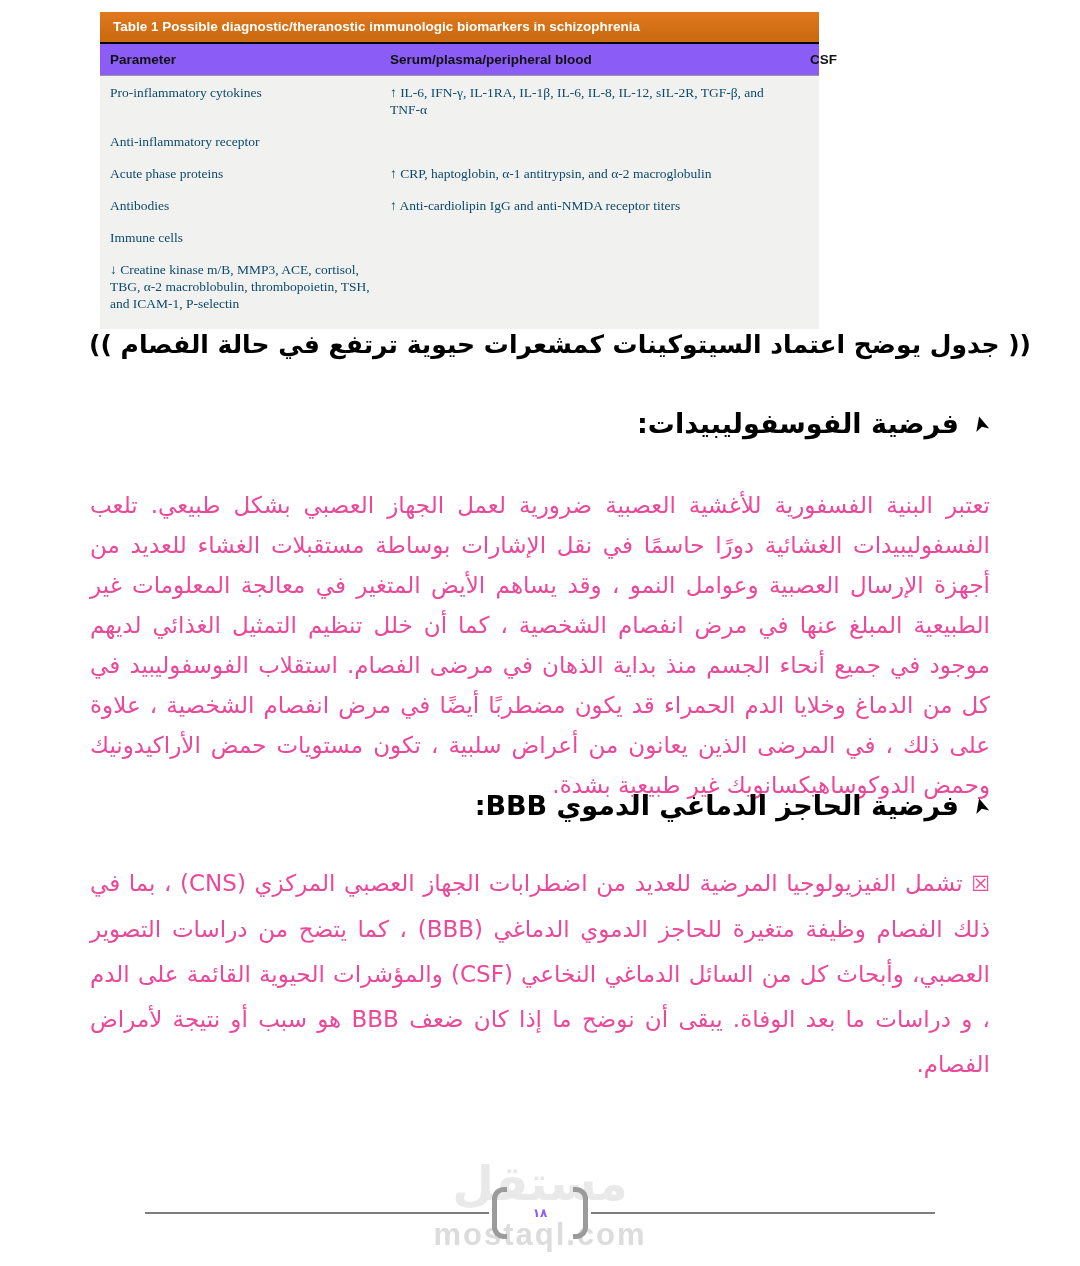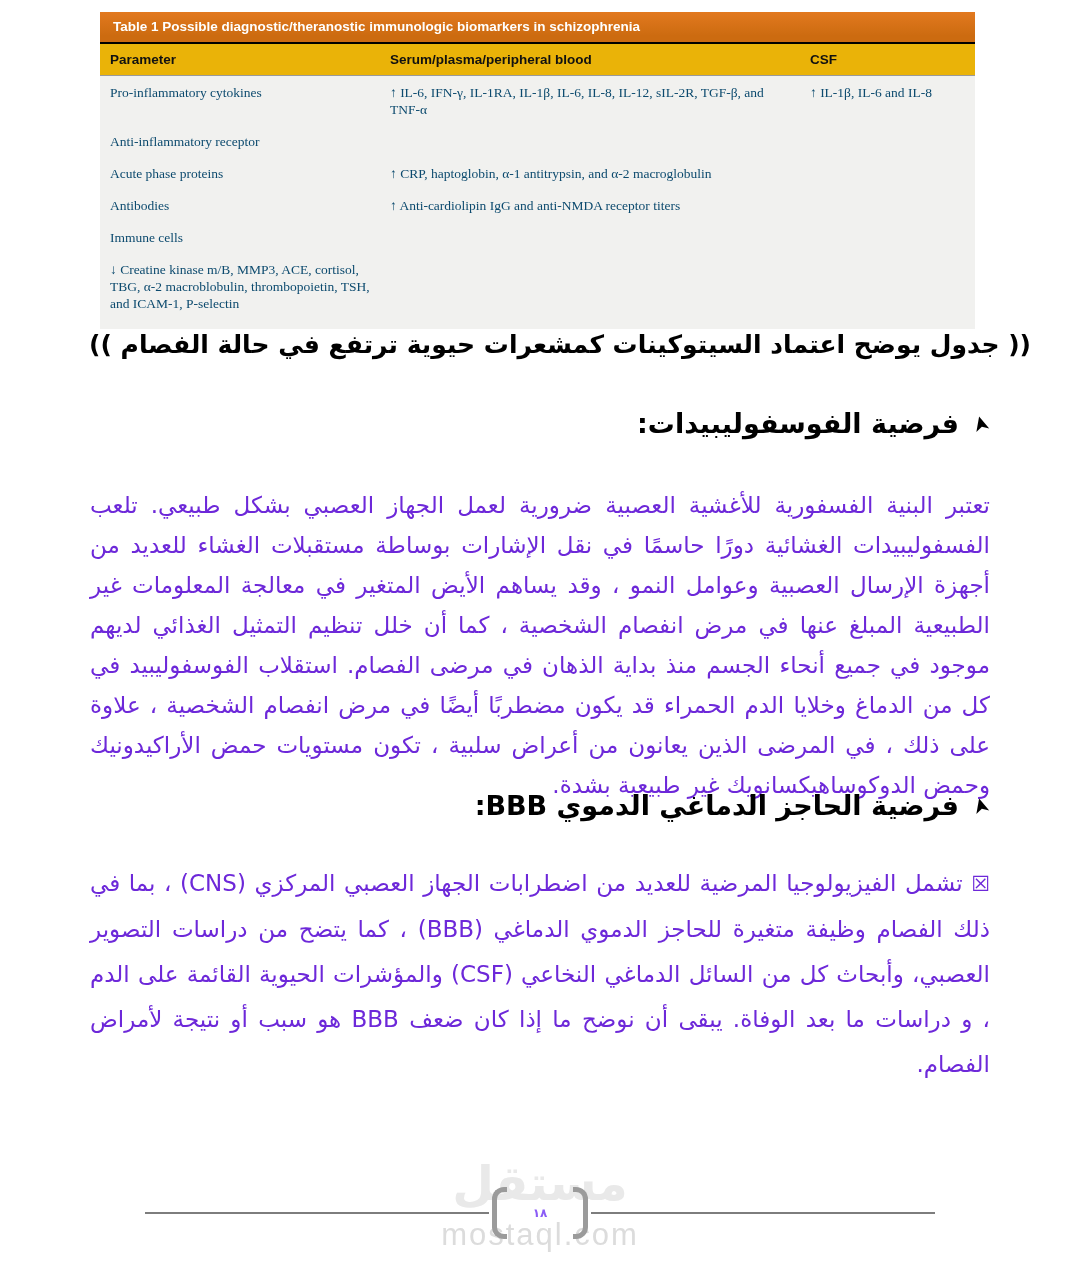--- a/index.html
+++ b/index.html
@@ -2,59 +2,59 @@
 <html lang="ar"><head>
 <meta charset="utf-8">
 <style>
   html,body{margin:0;padding:0;}
   body{
     width:1080px;height:1266px;position:relative;background:#ffffff;
     font-family:"DejaVu Sans",sans-serif;overflow:hidden;
   }
   
   .biotable{
-    position:absolute;top:12px;left:100px;width:875px;
+    position:absolute;top:12px;left:100px;width:719px;
     font-family:"Liberation Serif",serif;
   }
   .tbar{
     background:linear-gradient(180deg,#e2791f 0%,#cc6b10 80%);
     color:#ffffff;font-family:"Liberation Sans",sans-serif;
     font-weight:bold;font-size:13.5px;height:30px;line-height:30px;
     padding-left:13px;box-sizing:border-box;
   }
   .blackrule{height:2px;background:#000000;}
   .tbody-wrap{background:#f1f1ef;padding-bottom:10px;}
   .trow,.thead{
     display:grid;grid-template-columns:280px 420px 165px;
     padding-left:10px;box-sizing:border-box;
   }
   .thead{
     font-family:"Liberation Sans",sans-serif;font-weight:bold;
     font-size:13.5px;color:#111;padding-top:8px;padding-bottom:8px;
-    border-bottom:1px solid #9a9a9a;background:#eab308;
+    border-bottom:1px solid #9a9a9a;background:#8b5cf6;
   }
   .trow{font-size:13.5px;color:#0c4a6e;padding-top:8px;padding-bottom:7px;}
   .trow .cell{padding-right:14px;line-height:17px;}
   .caption{
     position:absolute;top:330px;left:0;width:100%;
     text-align:center;font-weight:bold;font-size:25px;color:#000;direction:rtl;margin-left:20px;
   }
   .sec-heading{
     direction:rtl;text-align:right;font-weight:bold;font-size:27px;color:#000;
     margin:0 90px;
   }
   .sec-heading .pointer{
     display:inline-block;font-size:21px;transform:rotate(-105deg);
     margin-left:4px;position:relative;top:-2px;
   }
   .h1{position:absolute;top:408px;right:0;left:0;}
   .h2{position:absolute;top:790px;right:0;left:0;}
   .para{
     position:absolute;left:90px;right:90px;
-    direction:rtl;text-align:justify;color:#6d28d9;
+    direction:rtl;text-align:justify;color:#ec4899;
     font-size:23px;
   }
   .p1{top:462px;line-height:40px;}
   .p2{top:838px;line-height:45px;}
   .bullet{font-size:21px;font-weight:bold;letter-spacing:4px;}
   
   .footer{position:absolute;top:1155px;left:0;width:100%;height:110px;}
   .wm-logo{
     position:absolute;top:0px;left:0;width:100%;text-align:center;
     direction:rtl;color:#e9e9e9;font-weight:bold;font-size:48px;z-index:0;
@@ -64,42 +64,41 @@
     display:flex;align-items:center;z-index:1;
   }
   .rule{flex:1;height:2px;background:#7d7d7d;}
   .bracket-group{display:flex;align-items:center;gap:26px;padding:0 3px;}
   .bracket{width:15px;height:52px;box-sizing:border-box;}
   .bracket.bl{border:5px solid #9b9b9b;border-right:none;border-radius:12px 0 0 12px;}
   .bracket.br{border:5px solid #9b9b9b;border-left:none;border-radius:0 12px 12px 0;}
   .page-num{font-size:12px;color:#8b5cf6;font-weight:bold;}
   .wm-url{
     position:absolute;top:62px;left:0;width:100%;text-align:center;
-    font-family:"Liberation Sans",sans-serif;font-weight:normal;
+    font-family:"Liberation Sans",sans-serif;font-weight:bold;
     color:#dcdcdc;font-size:31px;letter-spacing:2px;z-index:0;
   }
 </style>
 </head>
 <body>
 
 <div class="biotable">
   <div class="tbar">
     <span>Table 1 Possible diagnostic/theranostic immunologic biomarkers in schizophrenia</span>
   </div>
   <div class="blackrule"></div>
   <div class="tbody-wrap">
     <div class="thead">
       <div class="cell">Parameter</div>
       <div class="cell">Serum/plasma/peripheral blood</div>
       <div class="cell">CSF</div>
     </div>
     <div class="trow">
       <div class="cell">Pro-inflammatory cytokines</div>
       <div class="cell">↑ IL-6, IFN-γ, IL-1RA, IL-1β, IL-6, IL-8, IL-12, sIL-2R, TGF-β, and TNF-α</div>
-      <div class="cell">↑ IL-1β, IL-6 and IL-8</div>
     </div>
     <div class="trow">
       <div class="cell">Anti-inflammatory receptor</div>
       <div class="cell"></div>
     </div>
     <div class="trow">
       <div class="cell">Acute phase proteins</div>
       <div class="cell">↑ CRP, haptoglobin, α-1 antitrypsin, and α-2 macroglobulin</div>
       <div class="cell"></div>
     </div>

